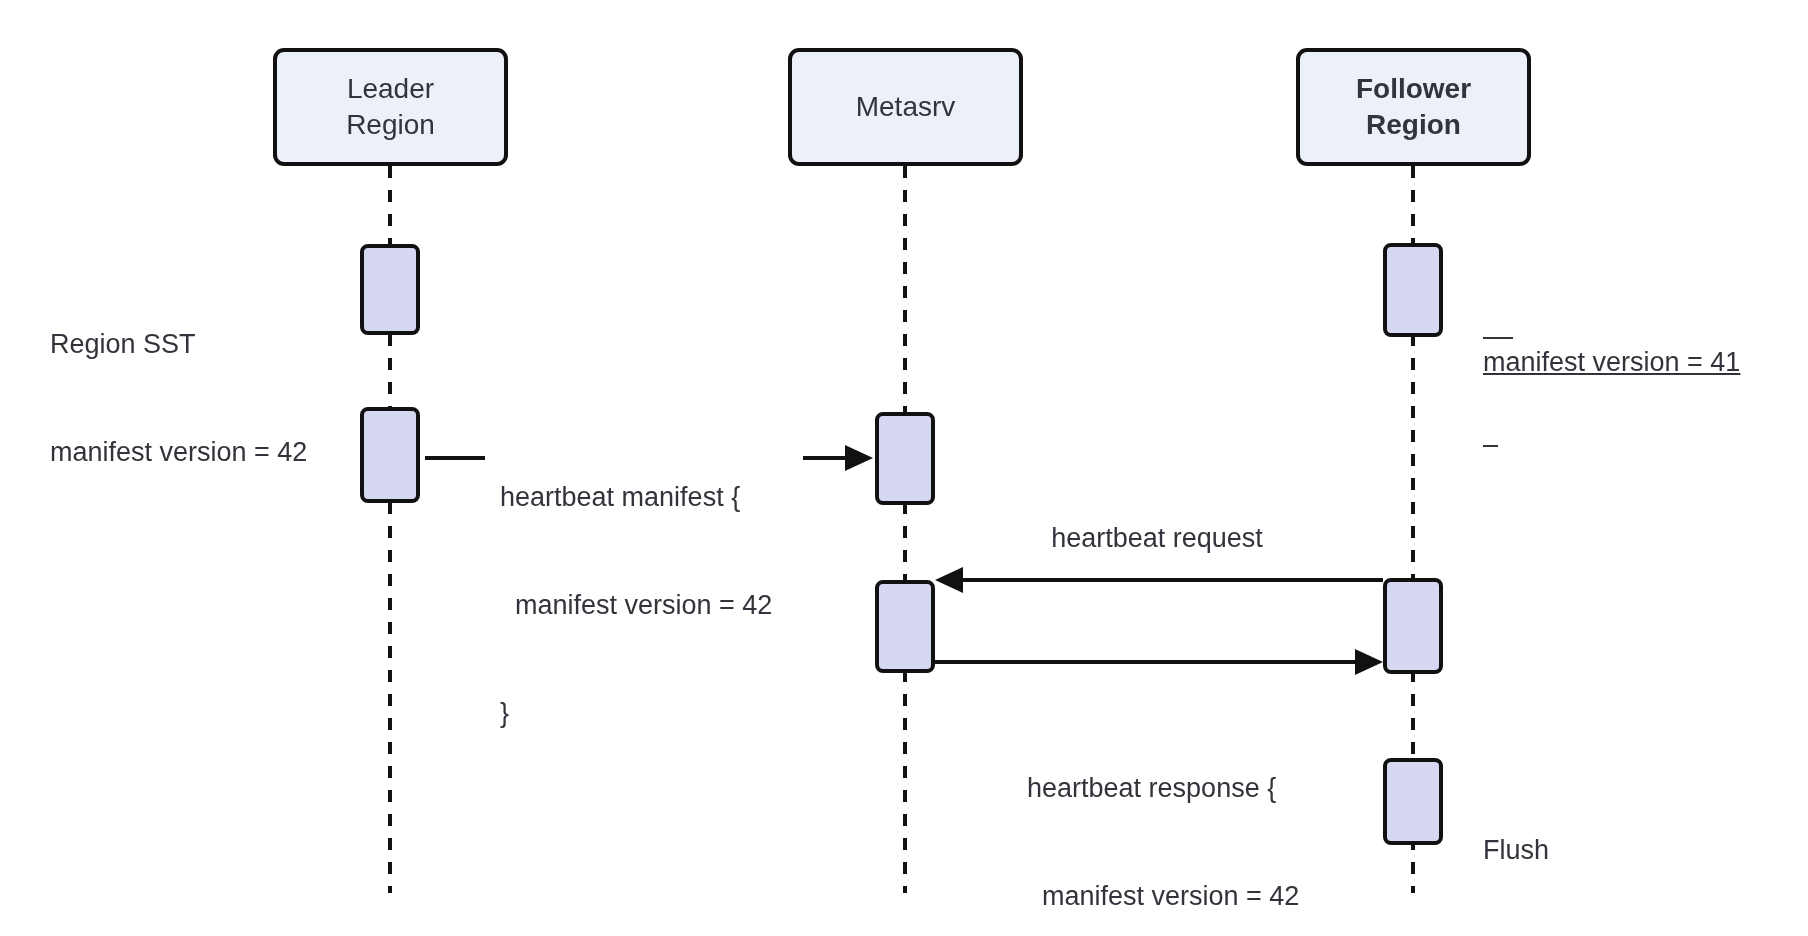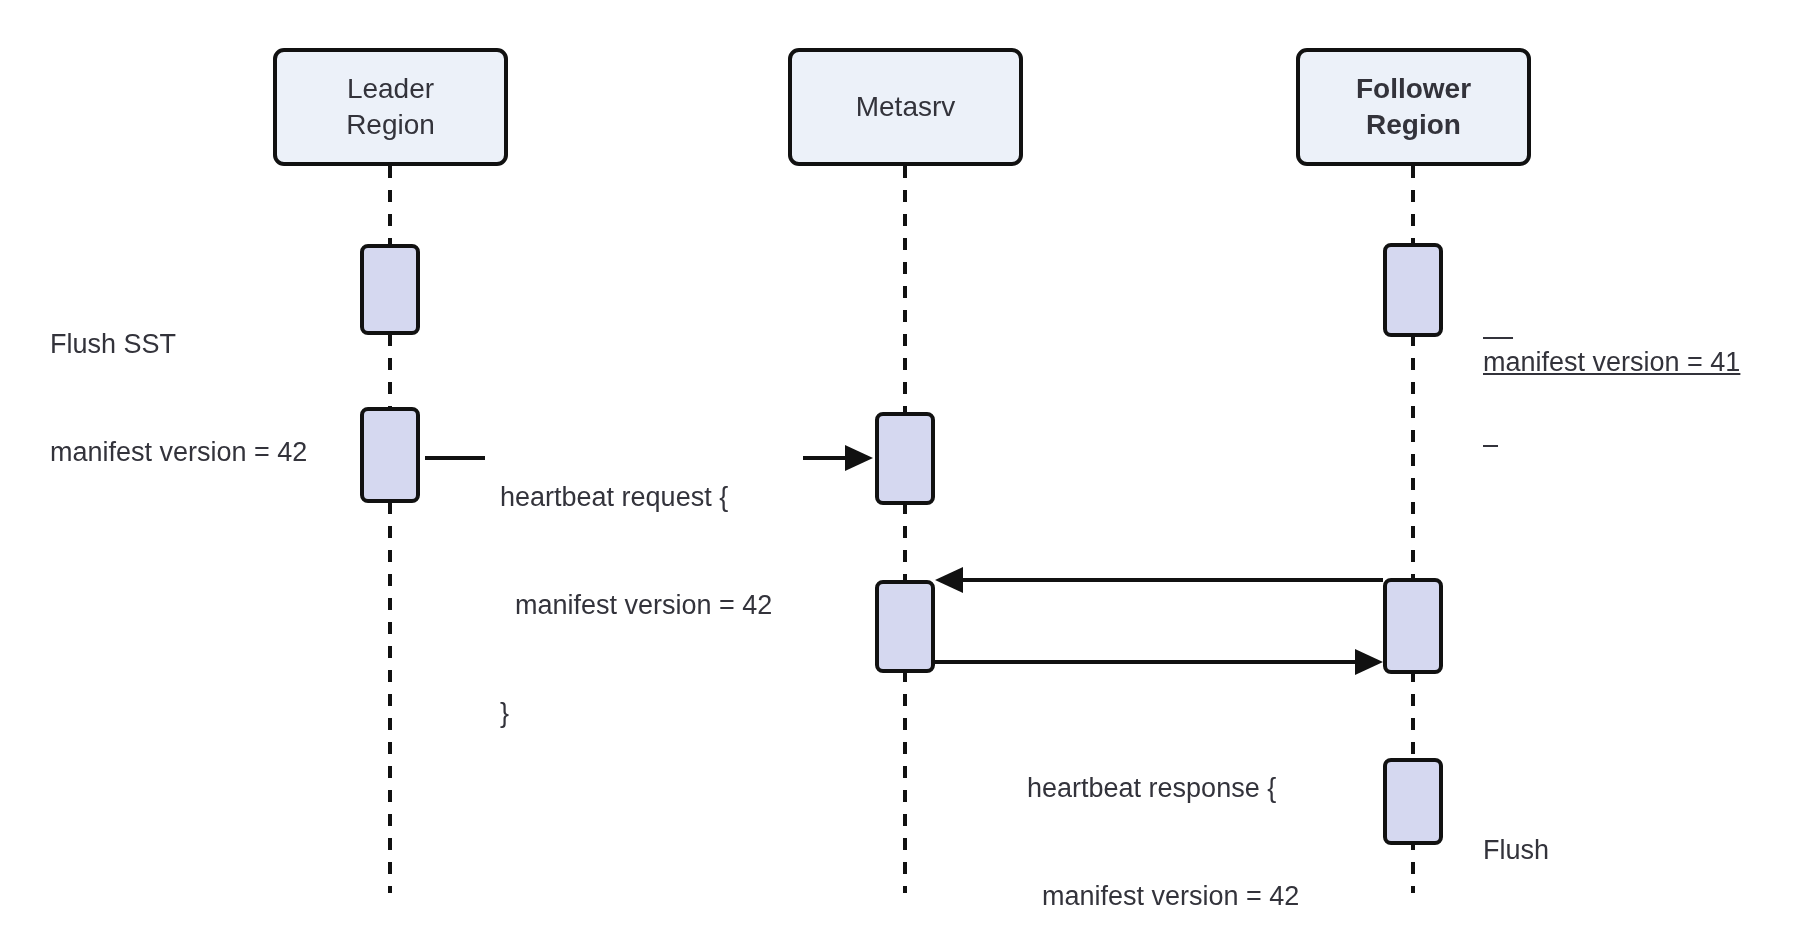--- a/index.html
+++ b/index.html
@@ -97,38 +97,39 @@
   <div class="activation a-metasrv-1"></div>
   <div class="activation a-metasrv-2"></div>
   <div class="activation a-follower-1"></div>
   <div class="activation a-follower-2"></div>
   <div class="activation a-follower-3"></div>
 
   <div class="aline seg-1a"></div>
   <div class="aline seg-1b"></div>
   <div class="ahead head-right h-1"></div>
   <div class="txt msg1">
-    <div>heartbeat request {</div>
+    <div>heartbeat manifest {</div>
     <div>  manifest version = 42</div>
     <div>}</div>
   </div>
 
   <div class="aline seg-2"></div>
   <div class="ahead head-left h-2"></div>
+  <div class="txt msg2">heartbeat request</div>
 
   <div class="aline seg-3"></div>
   <div class="ahead head-right h-3"></div>
   <div class="txt msg3">
     <div>heartbeat response {</div>
     <div>  manifest version = 42</div>
     
   </div>
 
   <div class="txt note-flush">
-    <div>Flush SST</div>
+    <div>Region SST</div>
     <div>manifest version = 42</div>
   </div>
   <div class="txt note-v41">
     <div>manifest version = 41</div>
   </div>
   <div class="txt note-apply">
     <div>Flush</div>
     
   </div>
 

